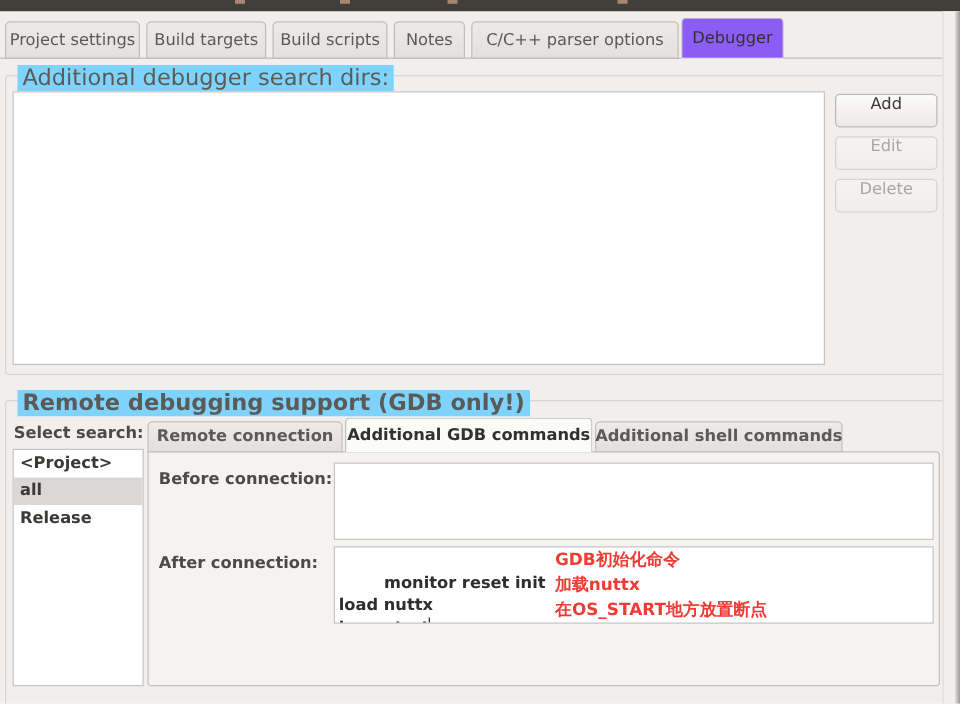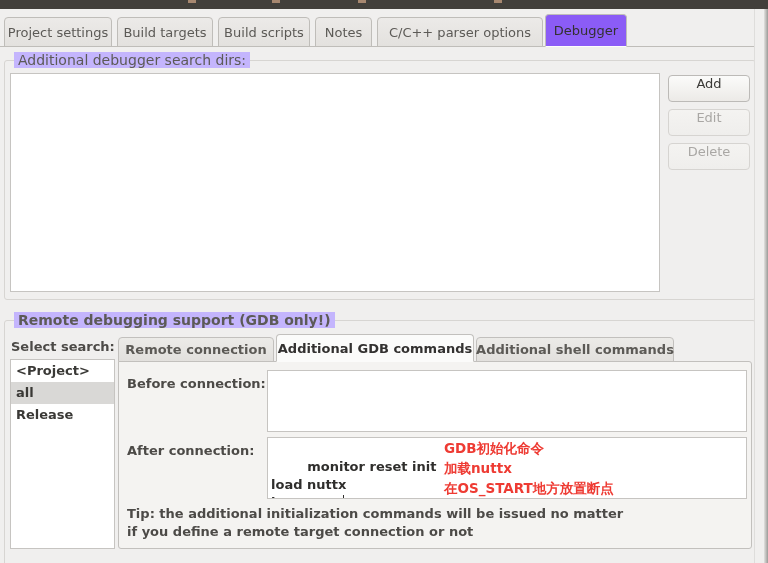--- a/index.html
+++ b/index.html
@@ -99,22 +99,22 @@
     position: absolute;
     box-sizing: border-box;
     border: 1px solid #d7d5d2;
     border-radius: 3px;
   }
   .group > .legend {
     position: absolute;
     top: -9px;
     left: 9px;
     padding: 0 4px;
-    background: #c4b5fd;
-    font-size: 14px;
+    background: #7dd3fc;
+    font-size: 18px;
     color: #5c5a57;
     white-space: nowrap;
   }
 
   #group-search {
     left: 4px; top: 60px;
     width: 752px; height: 240px;
   }
   .listbox {
     position: absolute;
@@ -359,20 +359,18 @@
       <div class="textarea" id="ta-after">
         <span id="ta-after-text">monitor reset init
 load nuttx
 b os_start</span><span class="caret"></span>
       </div>
 
       <div class="annot" id="annot-after">GDB初始化命令
 加载nuttx
 在OS_START地方放置断点</div>
 
-      <div class="tip">Tip: the additional initialization commands will be issued no matter
-if you define a remote target connection or not</div>
     </div>
   </div>
 
   <div class="right-edge"></div>
 
 </div>
 
 </body></html>

